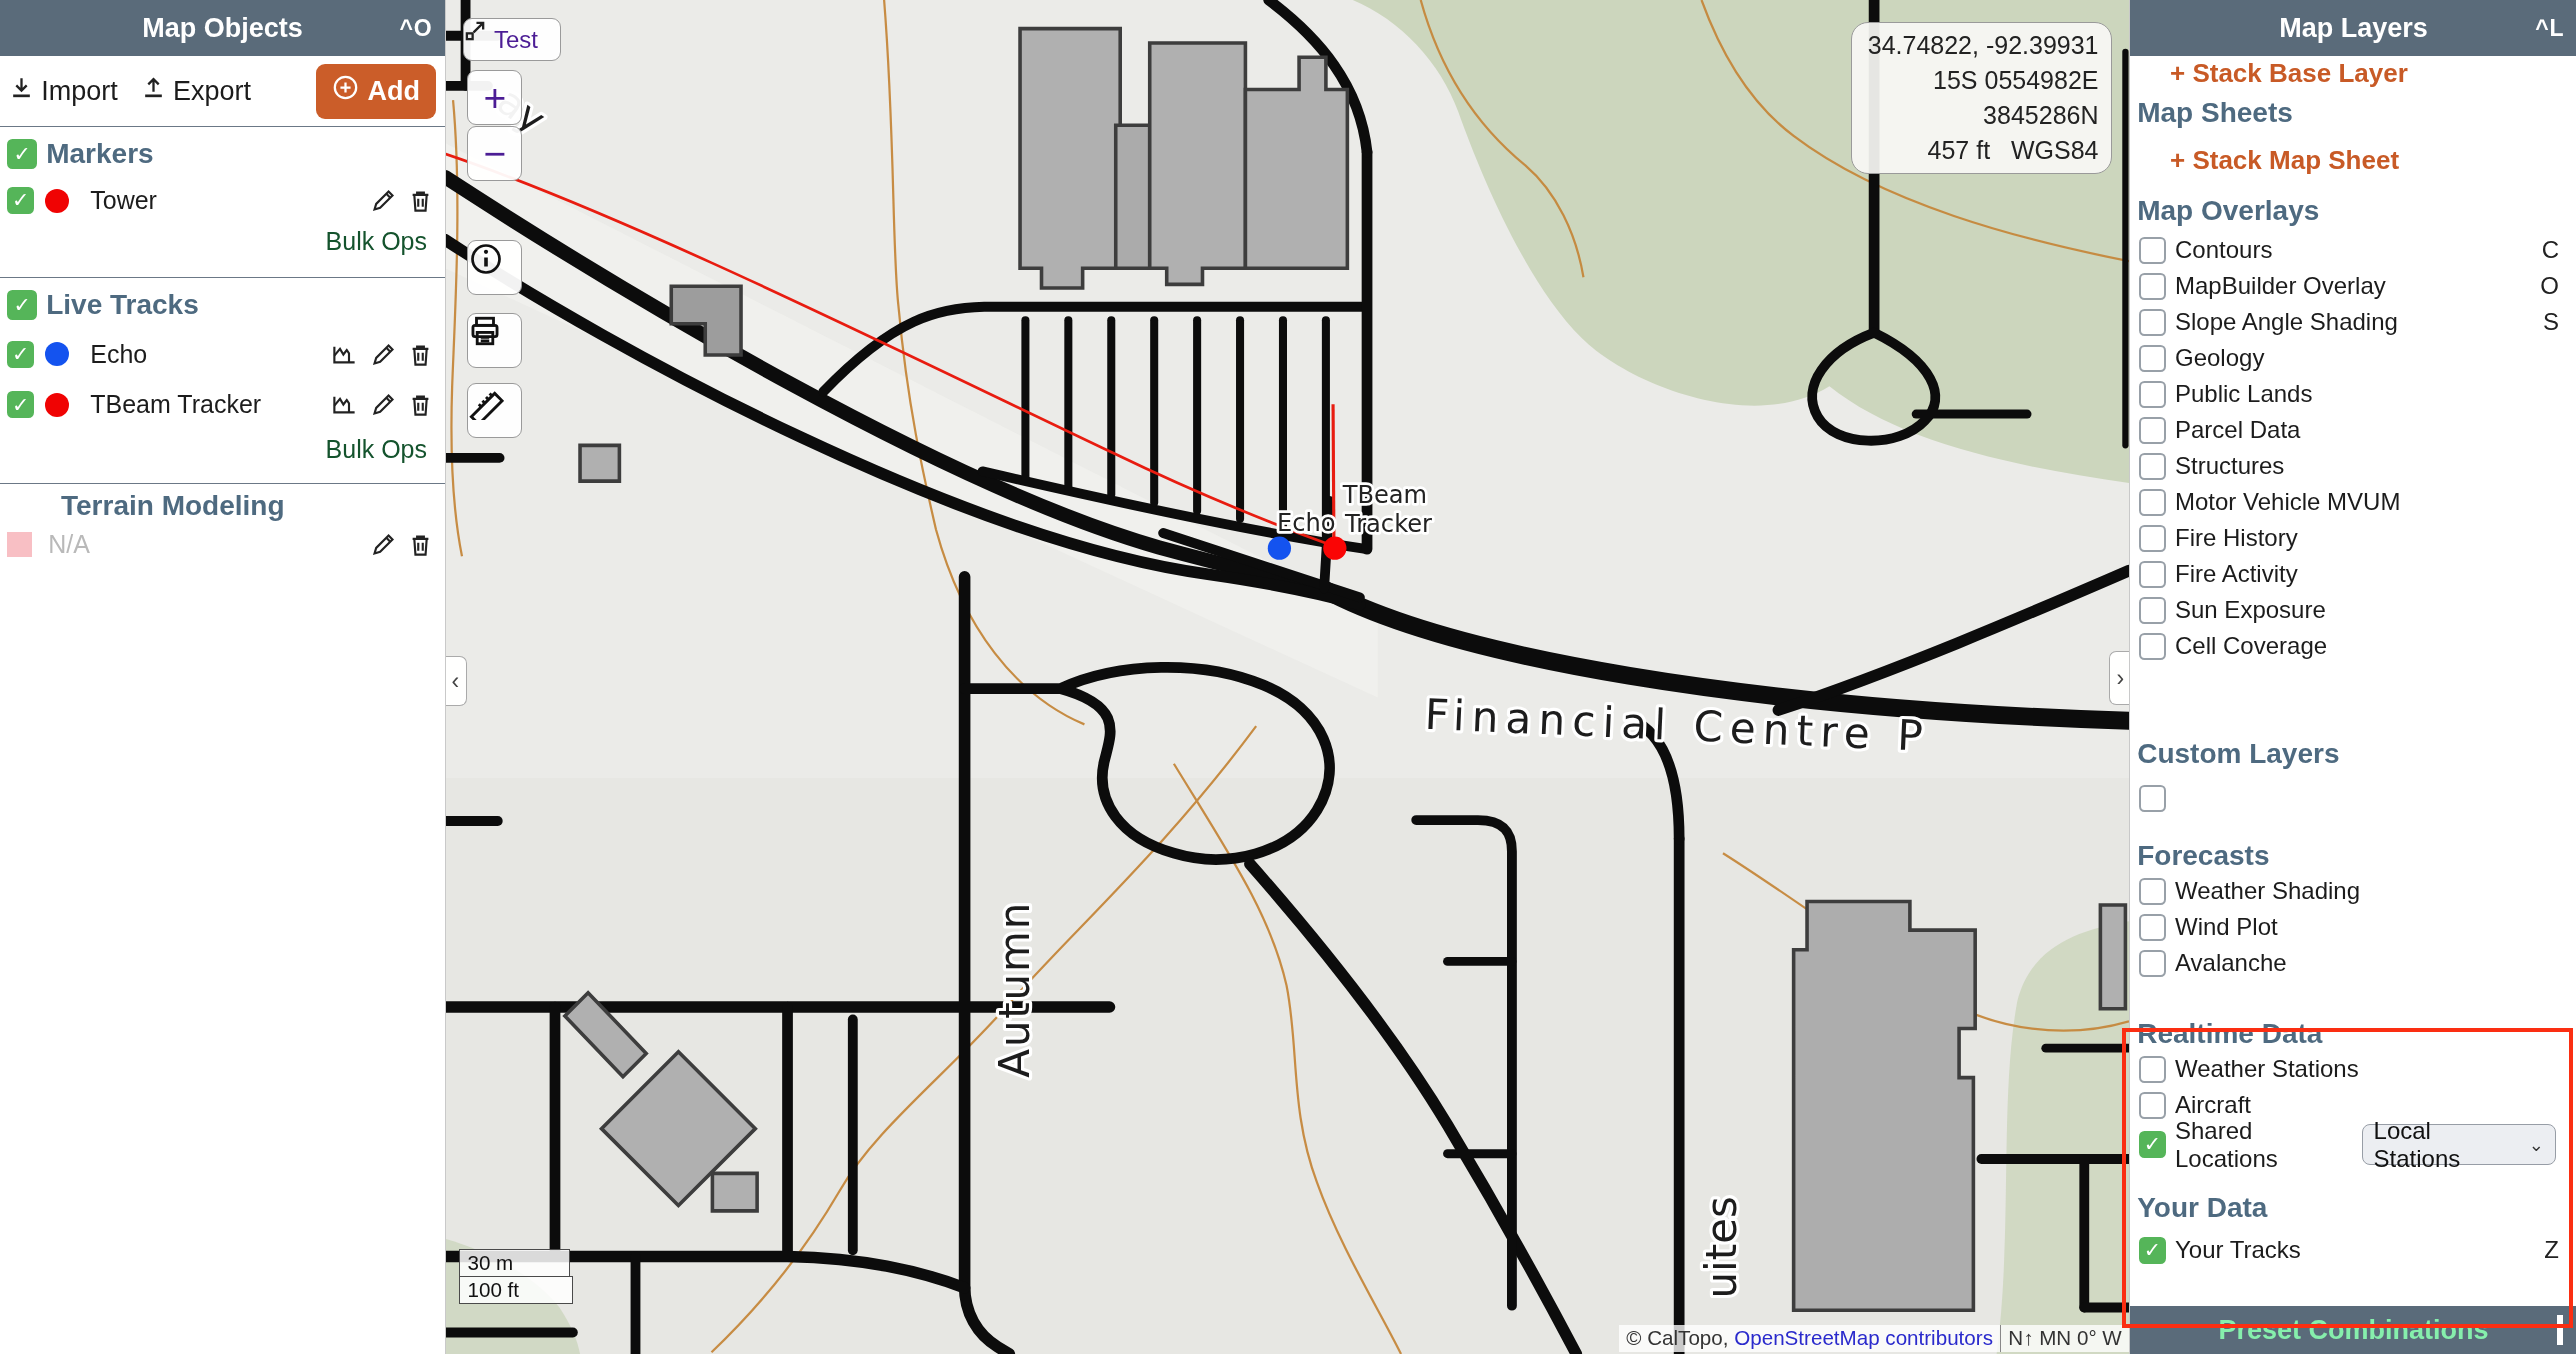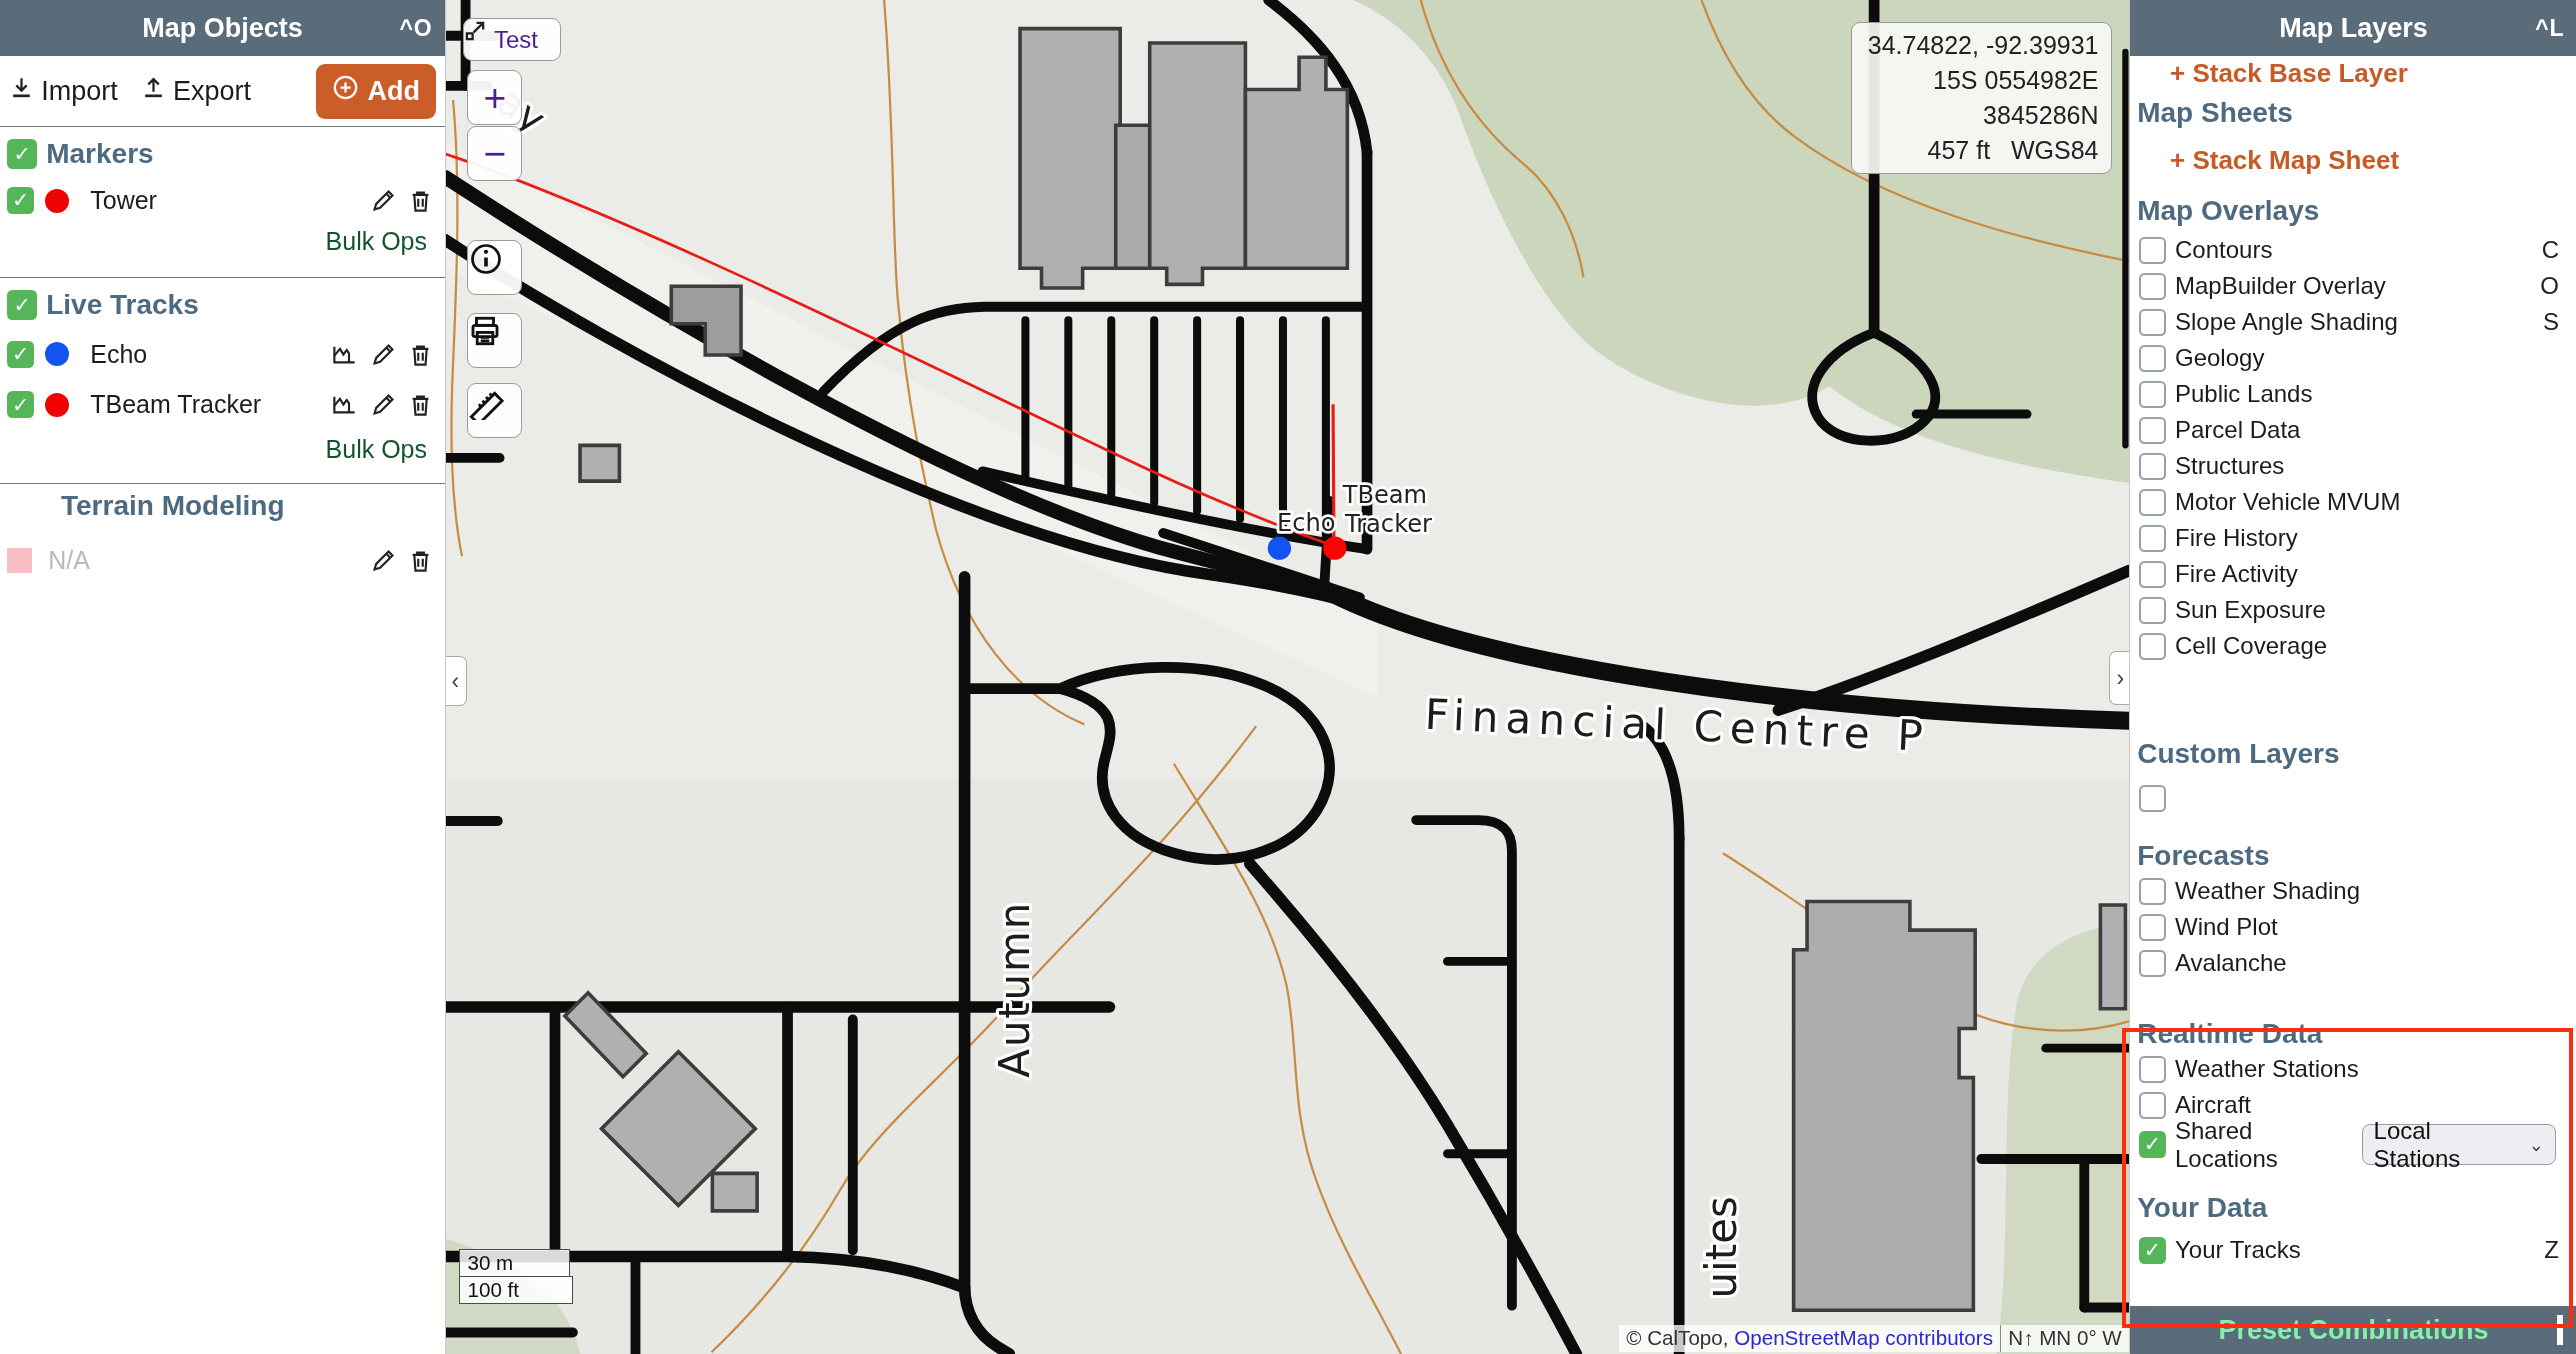--- a/index.html
+++ b/index.html
@@ -42,21 +42,21 @@
   #rp-footer .tick{position:absolute;right:14.3px;top:9px;width:5.4px;height:30px;background:#fff;}
 
   
   #annotation-rect{position:absolute;left:2122px;top:1028px;width:451px;height:300px;border:4.5px solid #fb2e12;box-sizing:border-box;z-index:60;pointer-events:none;}
 
   
   #map{position:absolute;left:445px;top:0;width:1684px;height:1354px;z-index:1;cursor:grab;}
   #map svg{position:absolute;left:0;top:0;}
   .map-ui{position:absolute;z-index:10;}
   .mbtn{background:rgba(255,255,255,.95);border:1.3px solid #9a9a9a;border-radius:9px;display:flex;align-items:center;justify-content:center;color:#4c1d95;cursor:pointer;box-sizing:border-box;}
-  #coord-box{right:auto;background:rgba(248,248,244,.93);border:1.3px solid #9a9a9a;border-radius:9px;color:#222;font-size:25px;line-height:35px;text-align:right;padding:5.4px 12.5px 5.4px 9px;box-sizing:border-box;}
+  #coord-box{right:auto;background:rgba(248,248,244,.93);border:1.3px solid #9a9a9a;border-radius:17px;color:#222;font-size:25px;line-height:35px;text-align:right;padding:5.4px 12.5px 5.4px 9px;box-sizing:border-box;}
   .collapse-tab{background:rgba(255,255,255,.96);border:0.9px solid #aaa;color:#444;display:flex;align-items:center;justify-content:center;font-size:23px;cursor:pointer;}
   #scalebar .sb{background:rgba(255,255,255,.85);border:1.8px solid #4a4a4a;font-size:20.6px;color:#111;padding:0.9px 7.2px;box-sizing:border-box;}
   #scalebar .sb1{width:111px;border-bottom:none;}
   #scalebar .sb2{width:114px;}
   #attrib{display:flex;align-items:center;font-size:20.6px;color:#333;z-index:10;}
   #attrib .chip{background:rgba(255,255,255,.78);padding:1.8px 7.2px;white-space:nowrap;}
   #attrib .osm{color:#2a2acc;cursor:pointer;}
   #attrib .chip2{border-left:0.9px solid #888;}
 </style>
 </head>
@@ -355,21 +355,21 @@
             <path d="M10 10.5 v7 M14 10.5 v7"></path>
           </svg>
         </span>
     </div>
     <div class="bulk" style="margin-top:10.7px;height:30px;">Bulk Ops</div>
     <div class="divider" style="margin-top:18px;"></div>
 
     <div class="heading" style="margin-top:3px;height:38px;padding-left:61px;">
       <span>Terrain Modeling</span>
     </div>
-    <div class="row" style="margin-top:18px;height:36px;">
+    <div class="row" style="margin-top:2px;height:36px;">
       <span class="sq"></span>
       <span class="muted" style="padding-left:5.4px;">N/A</span>
       <span class="grow"></span>
       <span class="icon-btn">
           <svg width="27" height="27" viewBox="0 0 24 24" fill="none" stroke="#222" stroke-width="1.9">
             <path d="M4 20 L5.5 15 L16.5 4 L20 7.5 L9 18.5 Z"></path>
             <path d="M14.5 6 L18 9.5"></path>
           </svg>
         </span>
       <span class="icon-btn" style="margin-right:3.6px;">

